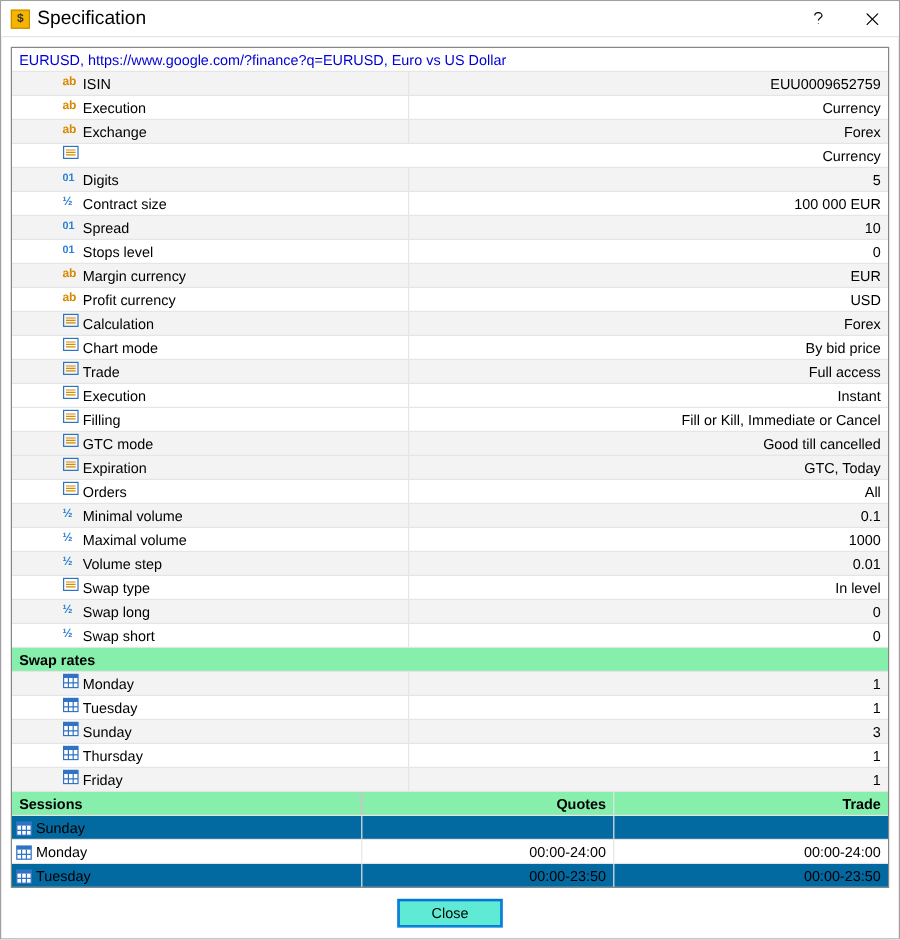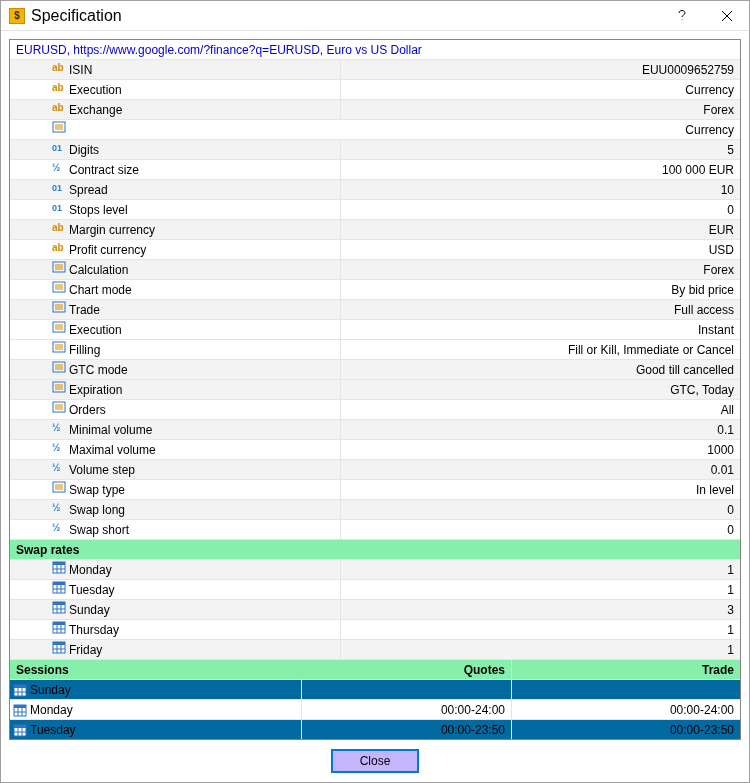--- a/index.html
+++ b/index.html
@@ -191,21 +191,21 @@
   .footer {
     height: 42px;
     display: flex;
     align-items: center;
     justify-content: center;
   }
   .close-btn {
     min-width: 86px;
     height: 22px;
     border: 1px solid #0078d7;
-    background: #c4b5fd;
+    background: #5eead4;
     font: 12px "Segoe UI", Arial;
     cursor: pointer;
     outline: 1px solid #0078d7;
     outline-offset: -1px;
     box-shadow: 0 0 0 1px #0078d7;
   }
 </style>
 </head>
 <body>
 

